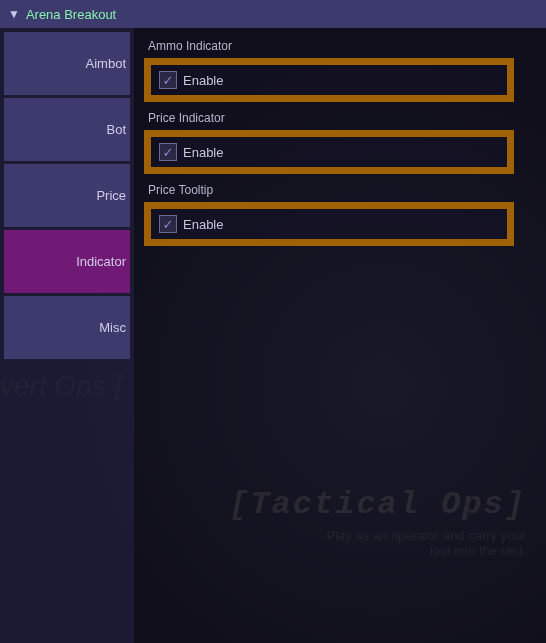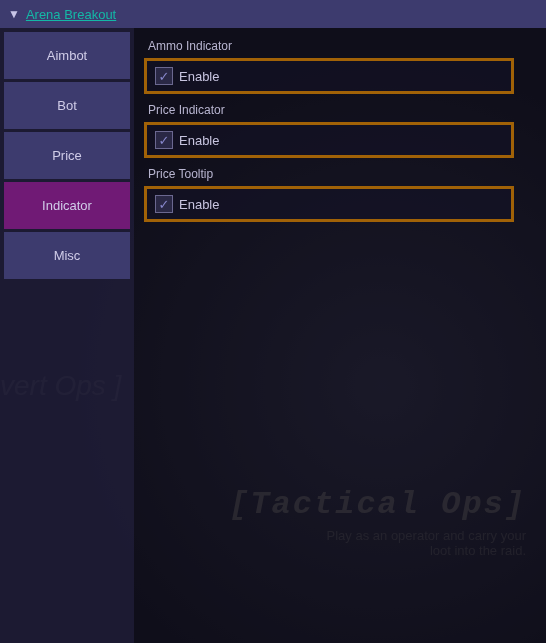--- a/index.html
+++ b/index.html
@@ -87,24 +87,23 @@
       padding: 0 8px;
       gap: 6px;
     }
 
     .title-bar-arrow {
       color: #c8c5e8;
       font-size: 12px;
     }
 
     .title-bar-text {
-      color: #14b8a6;
+      color: #86efac;
       font-size: 13px;
       font-weight: normal;
-      text-decoration: underline;
     }
 
     
     .main-layout {
       display: flex;
       height: calc(643px - 28px);
     }
 
     
     .sidebar {
@@ -112,27 +111,27 @@
       background: rgba(30, 28, 55, 0.85);
       display: flex;
       flex-direction: column;
       padding: 4px 4px;
       gap: 3px;
       flex-shrink: 0;
     }
 
     .sidebar-btn {
       width: 100%;
-      padding: 16px 4px;
+      padding: 24px 4px;
       background: #3d3b6e;
       color: #d0cce8;
       border: none;
       cursor: pointer;
       font-size: 13px;
-      text-align: center;
+      text-align: right;
       font-family: Arial, sans-serif;
     }
 
     .sidebar-btn.active {
       background: #701a75;
     }
 
     
     .content-area {
       flex: 1;
@@ -148,21 +147,21 @@
 
     .indicator-label {
       color: #b8b5d0;
       font-size: 12px;
       margin-bottom: 3px;
       padding: 2px 4px;
       display: inline-block;
     }
 
     .indicator-box {
-      border: 3px solid #a16207;
+      border: 7px solid #a16207;
       padding: 6px 8px;
       background: rgba(20, 18, 40, 0.5);
       display: flex;
       align-items: center;
       gap: 6px;
       min-width: 200px;
       max-width: 370px;
     }
 
     .checkbox-wrapper {

